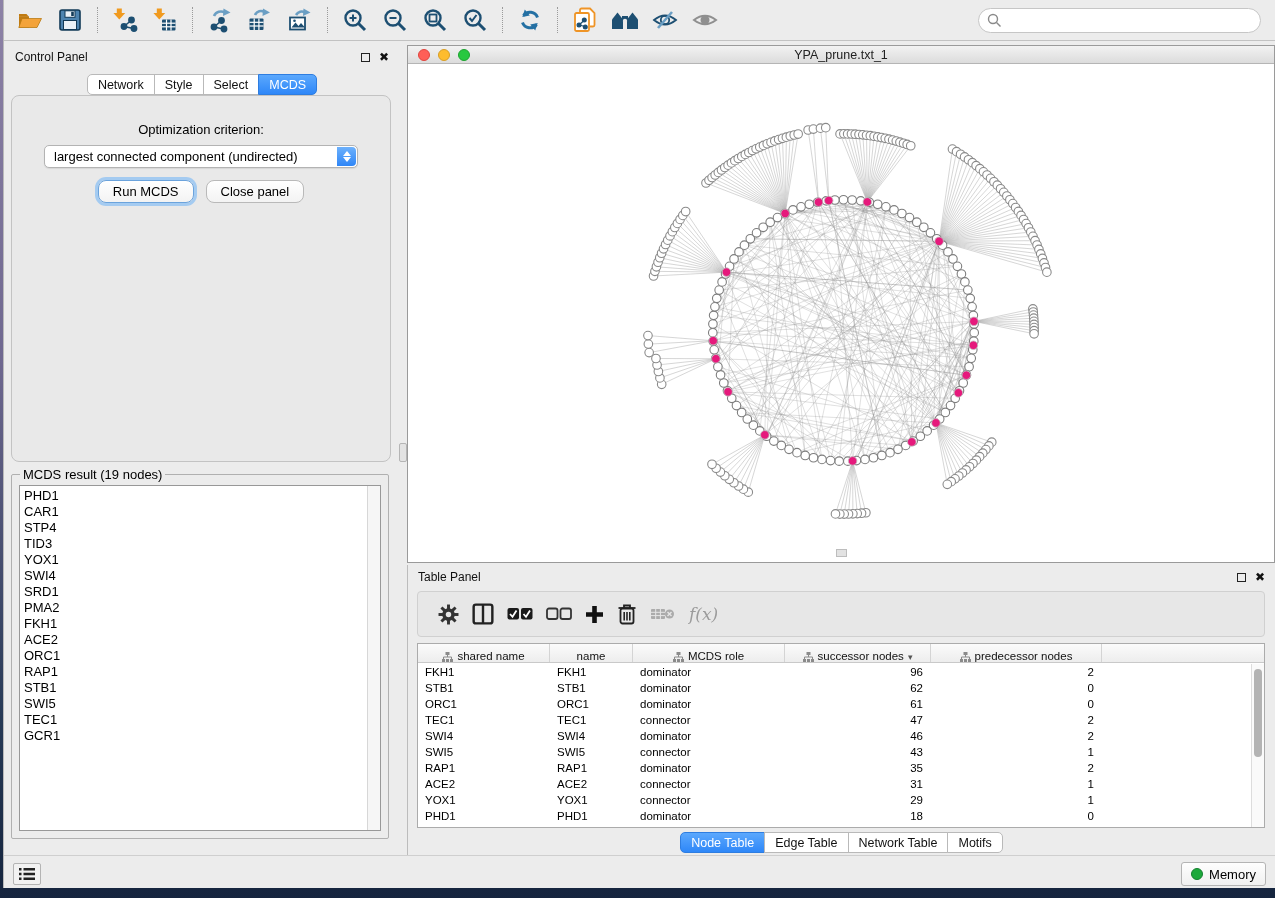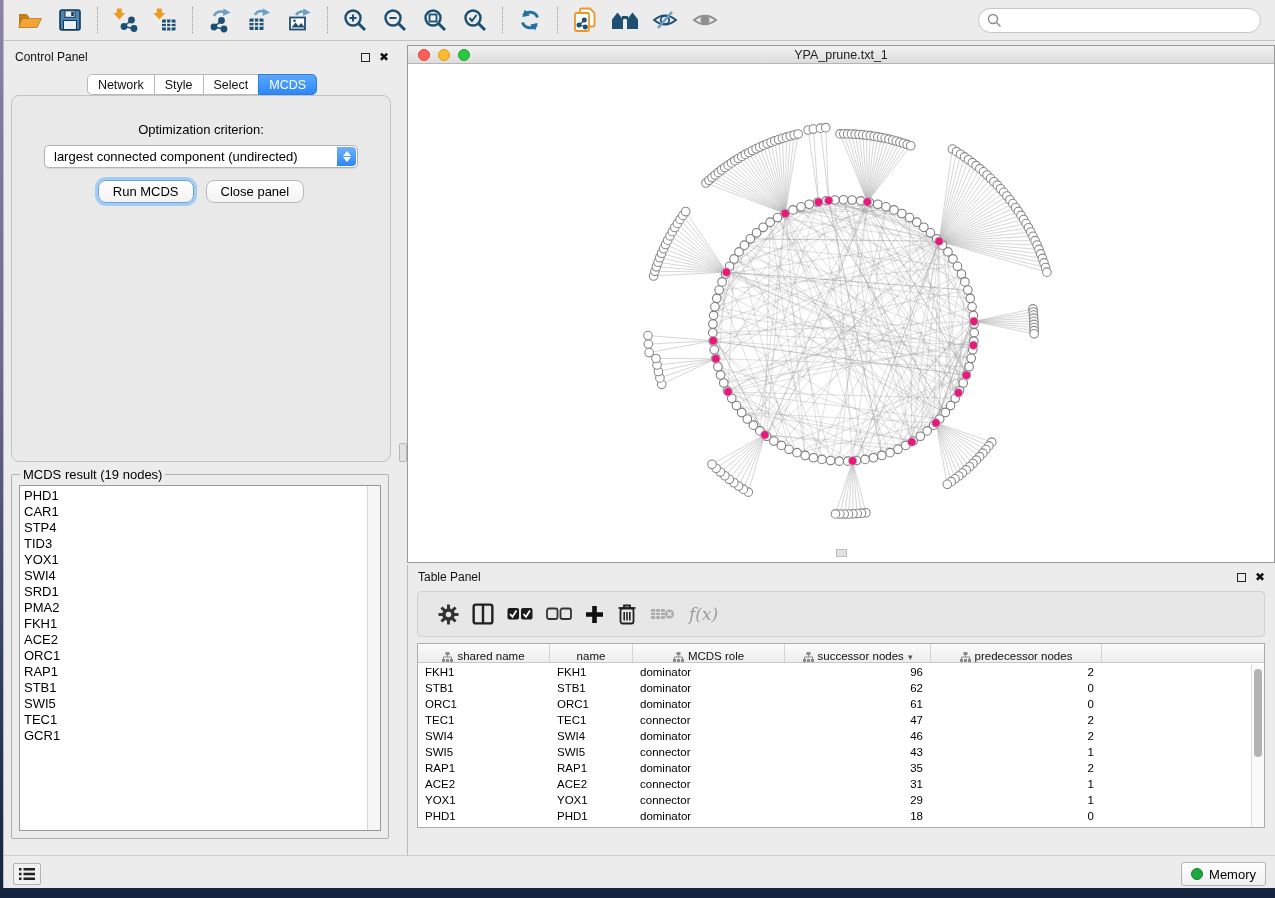--- a/index.html
+++ b/index.html
@@ -1209,20 +1209,26 @@
             <div class="td c2">dominator</div>
             <div class="td c3 num">18</div>
             <div class="td c4 num">0</div>
           </div>
         </div>
       <div class="tp-scroll">
         <div class="tp-thumb"></div>
       </div>
     </div>
 
+    <div class="tp-tabs">
+      <div class="tab active">Node Table</div>
+      <div class="tab">Edge Table</div>
+      <div class="tab">Network Table</div>
+      <div class="tab">Motifs</div>
+    </div>
   </div>
 
   <div class="status-bar">
     <button class="list-btn">
       <svg width="16" height="14" viewBox="0 0 16 14">
         <g fill="#222">
             <rect x="0" y="1" width="2.5" height="2.5"></rect>
             <rect x="0" y="5.75" width="2.5" height="2.5"></rect>
             <rect x="0" y="10.5" width="2.5" height="2.5"></rect>
         <rect x="4.5" y="1" width="11.5" height="2.5"></rect>

